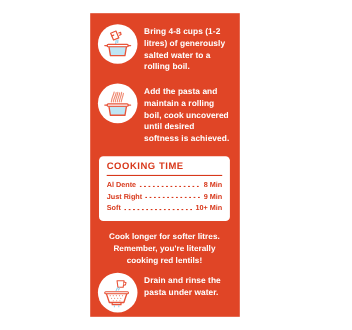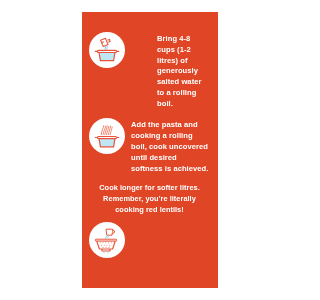--- a/index.html
+++ b/index.html
@@ -61,21 +61,21 @@
     flex: 1 1 auto;
     color: #ffffff;
     font-size: 7.6px;
     line-height: 1.42;
     font-weight: 700;
     letter-spacing: 0.05px;
     padding-top: 2px;
     word-break: normal;
   }
 
-  .sp-a { margin-top: 12px; gap: 32px; }
+  .sp-a { margin-top: 2px; }
   .sp-b { margin-top: 9px; }
   .sp-d { margin-top: 6px; }
 
   
   #cook-card {
     margin: 10px 2px 0 2px;
     background: #ffffff;
     border-radius: 4px;
     padding: 5px 7px 6px 7px;
     box-sizing: border-box;
@@ -176,23 +176,45 @@
           </g>
 
           <path d="M10.0 20.4 L11.4 28.8 L24.6 28.8 L26.0 20.4 Z" fill="#bfe6f5" stroke="#e8543a" stroke-width="1.2" stroke-linejoin="round"></path>
 
           <rect x="8.4" y="18.5" width="19.2" height="2.1" rx="1.0" fill="#ffffff" stroke="#e8543a" stroke-width="1.1"></rect>
 
           <path d="M8.4 19.5 L6.3 19.5" stroke="#e8543a" stroke-width="1.2" stroke-linecap="round"></path>
           <path d="M27.6 19.5 L29.7 19.5" stroke="#e8543a" stroke-width="1.2" stroke-linecap="round"></path>
         </svg>
       </div>
-      <div class="step-text">Add the pasta and cooking a rolling boil, cook uncovered until desired softness is achieved.</div>
-    </div>
-
+      <div class="step-text">Add the pasta and maintain a rolling boil, cook uncovered until desired softness is achieved.</div>
+    </div>
+
+    <div id="cook-card">
+      <div id="cook-title">COOKING TIME</div>
+      <div id="cook-rule"></div>
+
+      <div class="cook-row">
+        <span class="cook-label">Al Dente</span>
+        <span class="cook-lead"></span>
+        <span class="cook-value">8 Min</span>
+      </div>
+
+      <div class="cook-row">
+        <span class="cook-label">Just Right</span>
+        <span class="cook-lead"></span>
+        <span class="cook-value">9 Min</span>
+      </div>
+
+      <div class="cook-row">
+        <span class="cook-label">Soft</span>
+        <span class="cook-lead"></span>
+        <span class="cook-value">10+ Min</span>
+      </div>
+    </div>
 
     <div id="note">Cook longer for softer litres. Remember, you're literally cooking red lentils!</div>
 
     <div class="step sp-d">
       <div class="step-icon">
         <svg width="36" height="36" viewBox="0 0 36 36" aria-hidden="true">
 
           <g fill="#ffffff" stroke="#e8543a" stroke-width="1.0" stroke-linejoin="round" stroke-linecap="round">
             <path d="M17.4 7.2 L23.8 7.2 L23.0 13.2 L18.2 13.2 Z"></path>
             <path d="M23.8 8.4 L25.6 9.0 L25.0 11.0 L23.4 11.2"></path>
@@ -221,16 +243,17 @@
           </g>
 
           <path d="M13.0 27.0 L13.0 29.0 L21.0 29.0 L21.0 27.0" fill="none" stroke="#e8543a" stroke-width="1.1" stroke-linejoin="round"></path>
 
           <g stroke="#8fd4ef" stroke-width="0.9" stroke-linecap="round">
             <path d="M15.0 29.8 L15.0 31.0"></path>
             <path d="M19.0 29.8 L19.0 31.0"></path>
           </g>
         </svg>
       </div>
+      <div class="step-text">Drain and rinse the pasta under water.</div>
     </div>
 
   </div>
 </div>
 
 </body></html>

